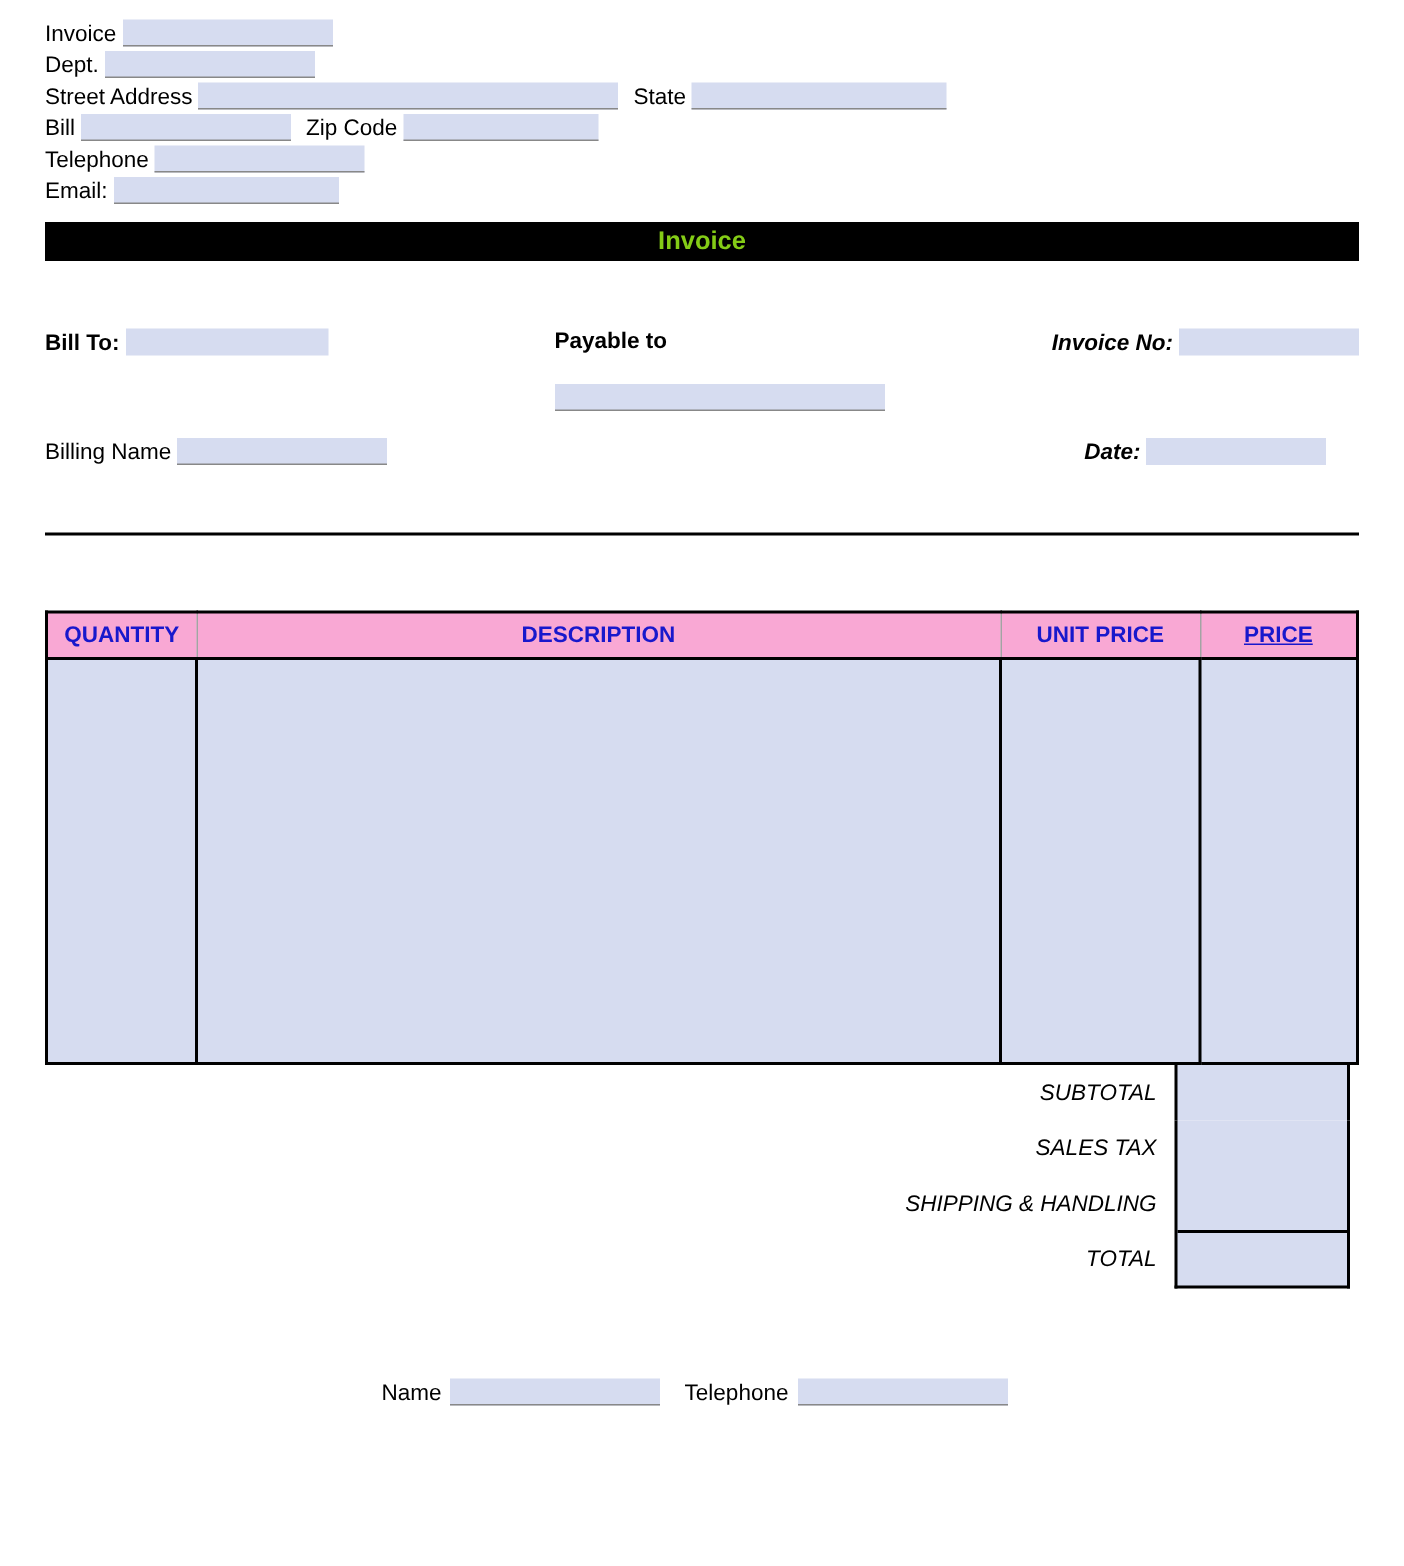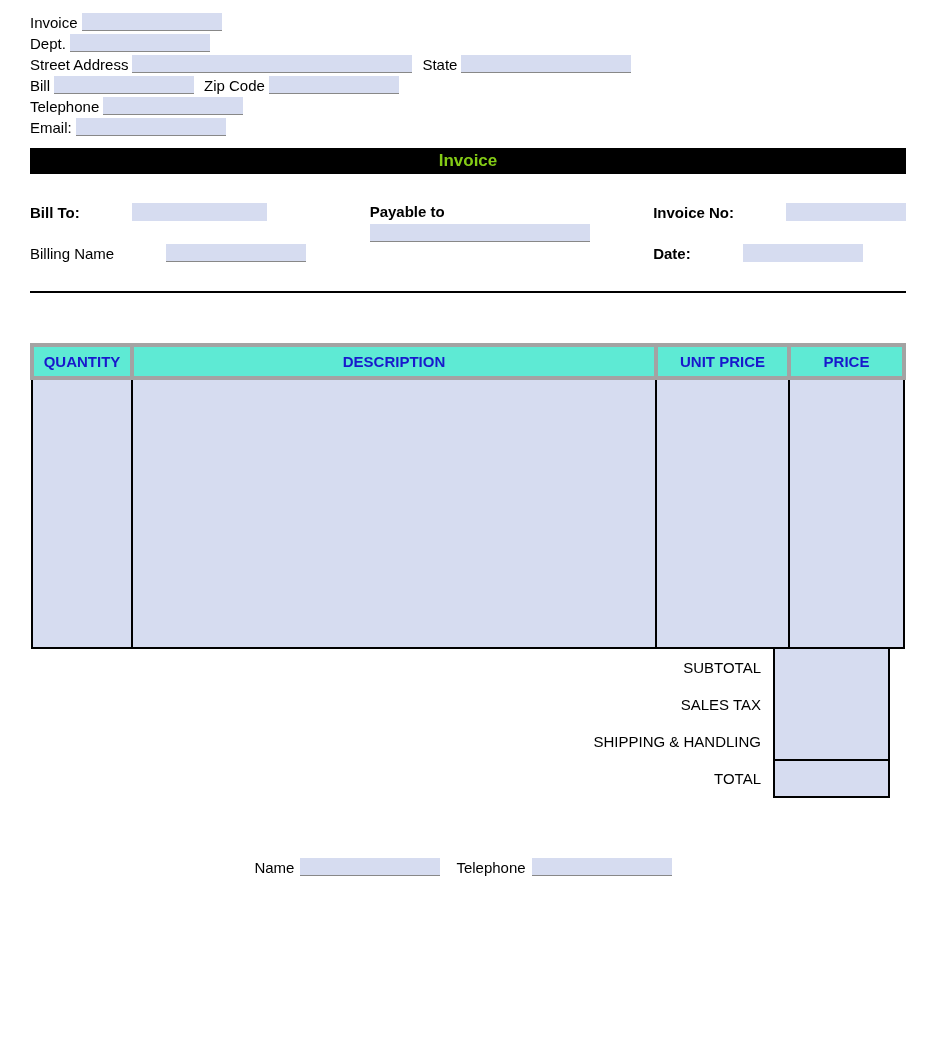--- a/index.html
+++ b/index.html
@@ -39,58 +39,59 @@
     padding: 3px 0;
     margin: 12px 0 25px 0;
     font-size: 17px;
   }
   .bill-section {
     display: flex;
     justify-content: space-between;
     margin-bottom: 25px;
   }
   .bill-col { }
-  .bill-col .field-row { margin: 4px 0; gap: 48px; }
+  .bill-col .field-row { margin: 20px 0; }
   .right-align { text-align: right; }
-  .right-align .field-row { justify-content: flex-start; }
+  .right-align .field-row { justify-content: center; font-style: italic; }
   .bold { font-weight: bold; }
   hr.sep {
     border: none;
     border-top: 2px solid #000;
     margin: 10px 0 50px 0;
   }
   table.items {
     width: 100%;
     border-collapse: collapse;
     border: 2px solid #000;
   }
   table.items th {
-    border: 4px solid #a3a3a3;
+    border: 1px solid #a3a3a3;
     color: #1818cc;
     font-weight: bold;
     font-size: 15px;
     padding: 6px 4px;
     text-align: center;
-    background: #5eead4;
+    background: #f9a8d4;
   }
   table.items td {
     border: 2px solid #000;
     background: #d6dcf0;
     height: 270px;
     vertical-align: top;
   }
   .col-qty { width: 100px; }
   .col-desc { width: auto; }
   .col-unit { width: 133px; }
-  .col-price { width: 115px; }
+  .col-price { width: 105px; text-decoration: underline; }
   
   table.totals {
     border-collapse: collapse;
     margin-left: auto;
-    margin-right: 16px;
+    margin-right: 6px;
+    font-style: italic;
   }
   table.totals td {
     padding: 10px 12px;
     font-size: 15px;
   }
   table.totals td.tot-label {
     text-align: right;
     border: none;
   }
   table.totals td.tot-val {

